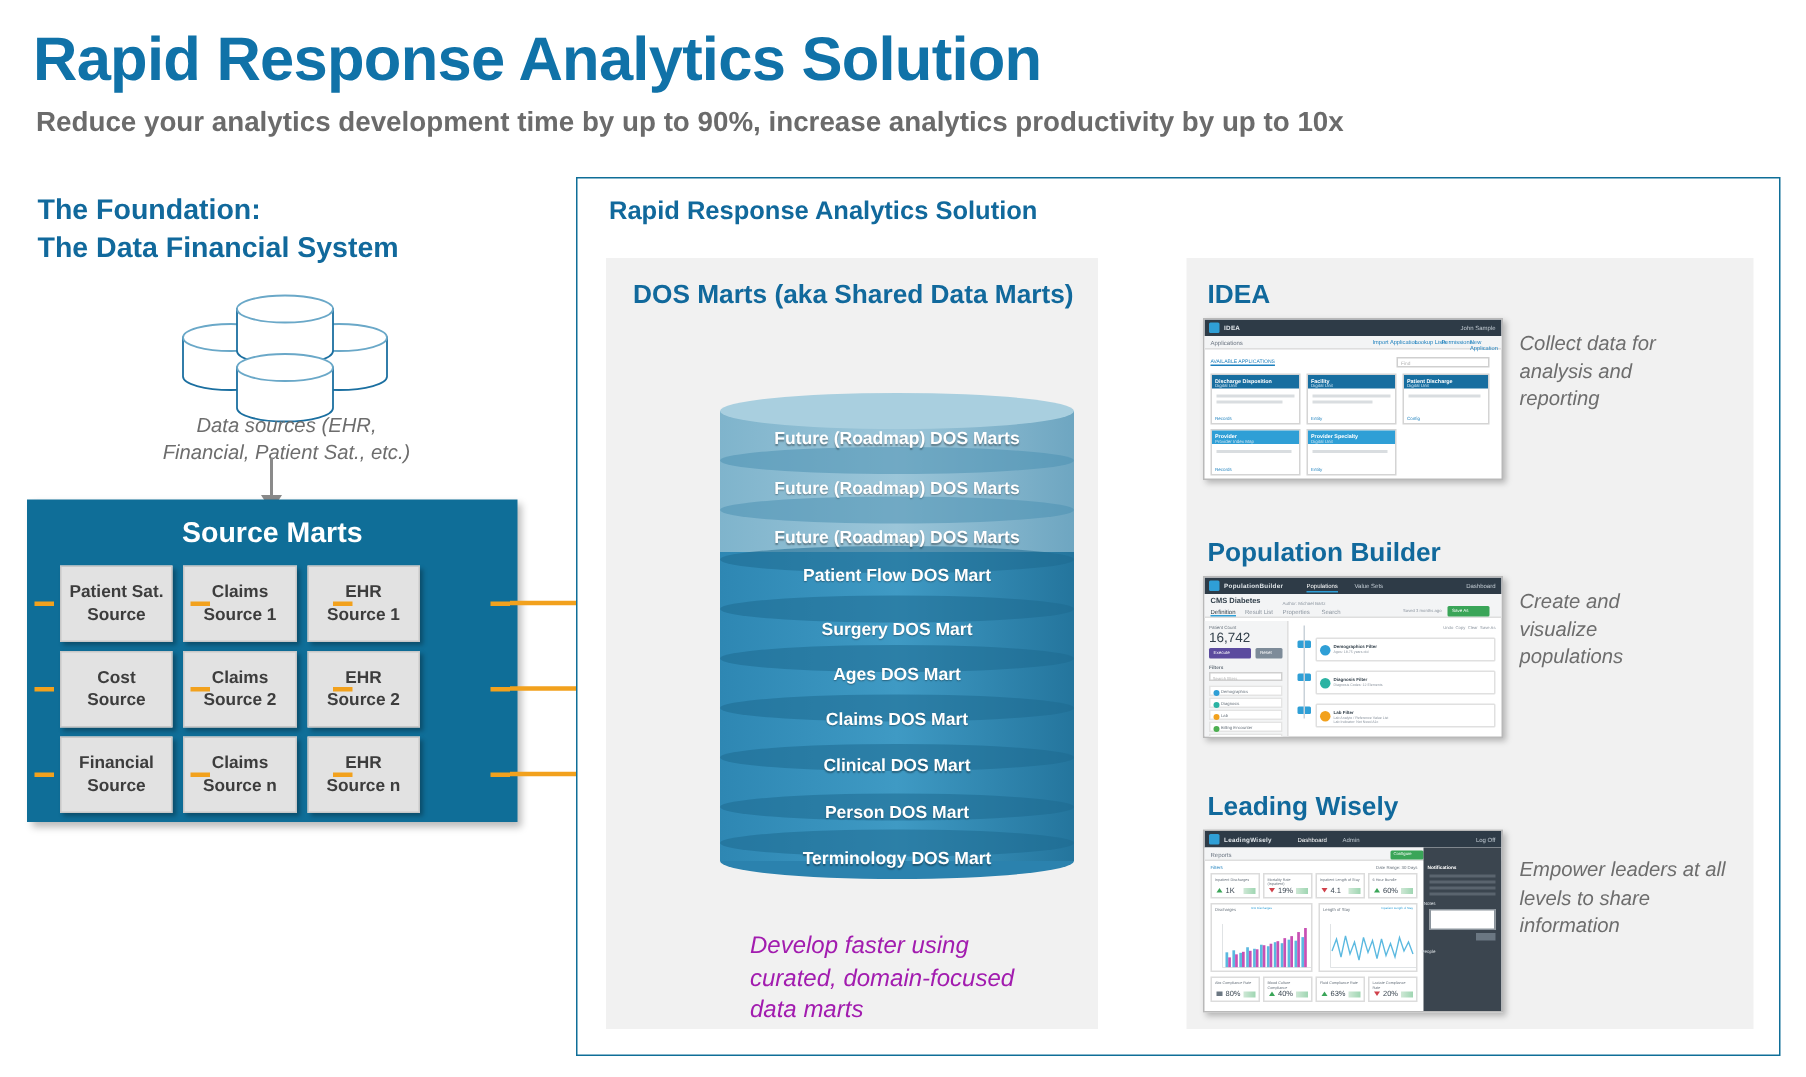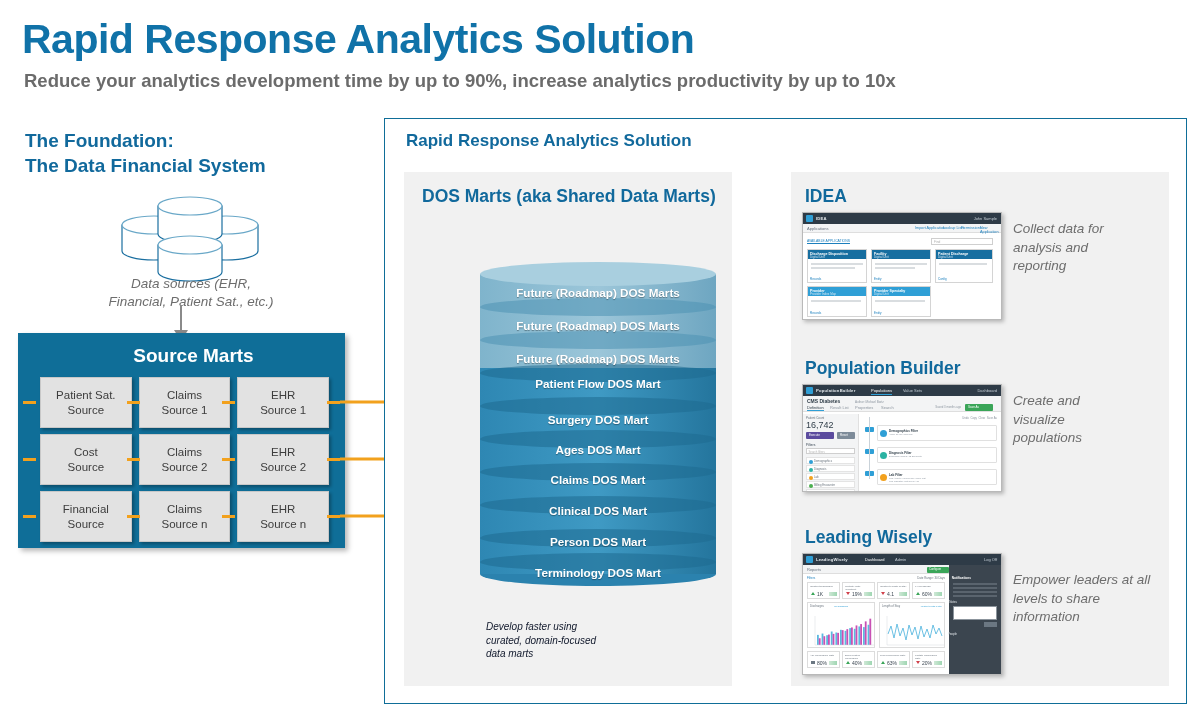--- a/index.html
+++ b/index.html
@@ -37,27 +37,27 @@
 
   
   .src-panel {
     position: absolute; left: 18px; top: 333px;
     width: 327px; height: 215px;
     background: #0f6e98;
     box-shadow: 3px 3px 5px rgba(0,0,0,0.28);
   }
   .src-title {
     position: absolute; left: 0; top: 12px; width: 100%;
-    text-align: center; color: #fff; font-size: 19px; font-weight: bold; margin-left: 12px;
+    text-align: center; color: #fff; font-size: 19px; font-weight: bold;
   }
   .src-grid {
     position: absolute; left: 22px; top: 44px;
-    width: 289px; display: grid;
+    width: 240px; display: grid;
     grid-template-columns: repeat(3, 1fr);
-    grid-auto-rows: 51px; gap: 6px 7px;
+    grid-auto-rows: 51px; gap: 6px 7px; font-weight: bold;
   }
   .src-cell {
     background: #e2e2e2; border: 1px solid #c8c8c8;
     display: flex; align-items: center; justify-content: center;
     text-align: center; font-size: 11.5px; color: #3d3d3d;
     line-height: 1.3; box-shadow: 2px 2px 3px rgba(0,0,0,0.3);
     white-space: pre-line;
   }
   .stub { position: absolute; width: 13px; height: 3px; background: #f2a11d; }
 
@@ -86,22 +86,22 @@
     position: absolute; left: 0; width: 236px; height: 33px;
     display: flex; align-items: center; justify-content: center;
   }
   .cyl-layer span {
     position: relative; z-index: 3; color: #ffffff;
     font-size: 11.7px; font-weight: bold;
     text-shadow: 0 1px 1px rgba(0,0,0,0.35);
     white-space: nowrap;
   }
   .dos-cap {
-    position: absolute; left: 82px; top: 448px; width: 240px;
-    font-style: italic; font-size: 10px; color: #0f172a; line-height: 1.35;
+    position: absolute; left: 96px; top: 448px; width: 240px;
+    font-style: italic; font-size: 16px; color: #a21caf; line-height: 1.35;
   }
 
   
   .apps-panel {
     position: absolute; left: 406px; top: 53px;
     width: 378px; height: 514px; background: #f1f1f1;
   }
   .app-block { position: absolute; left: 0; width: 378px; }
   .app-title {
     position: absolute; left: 14px; top: 0;

